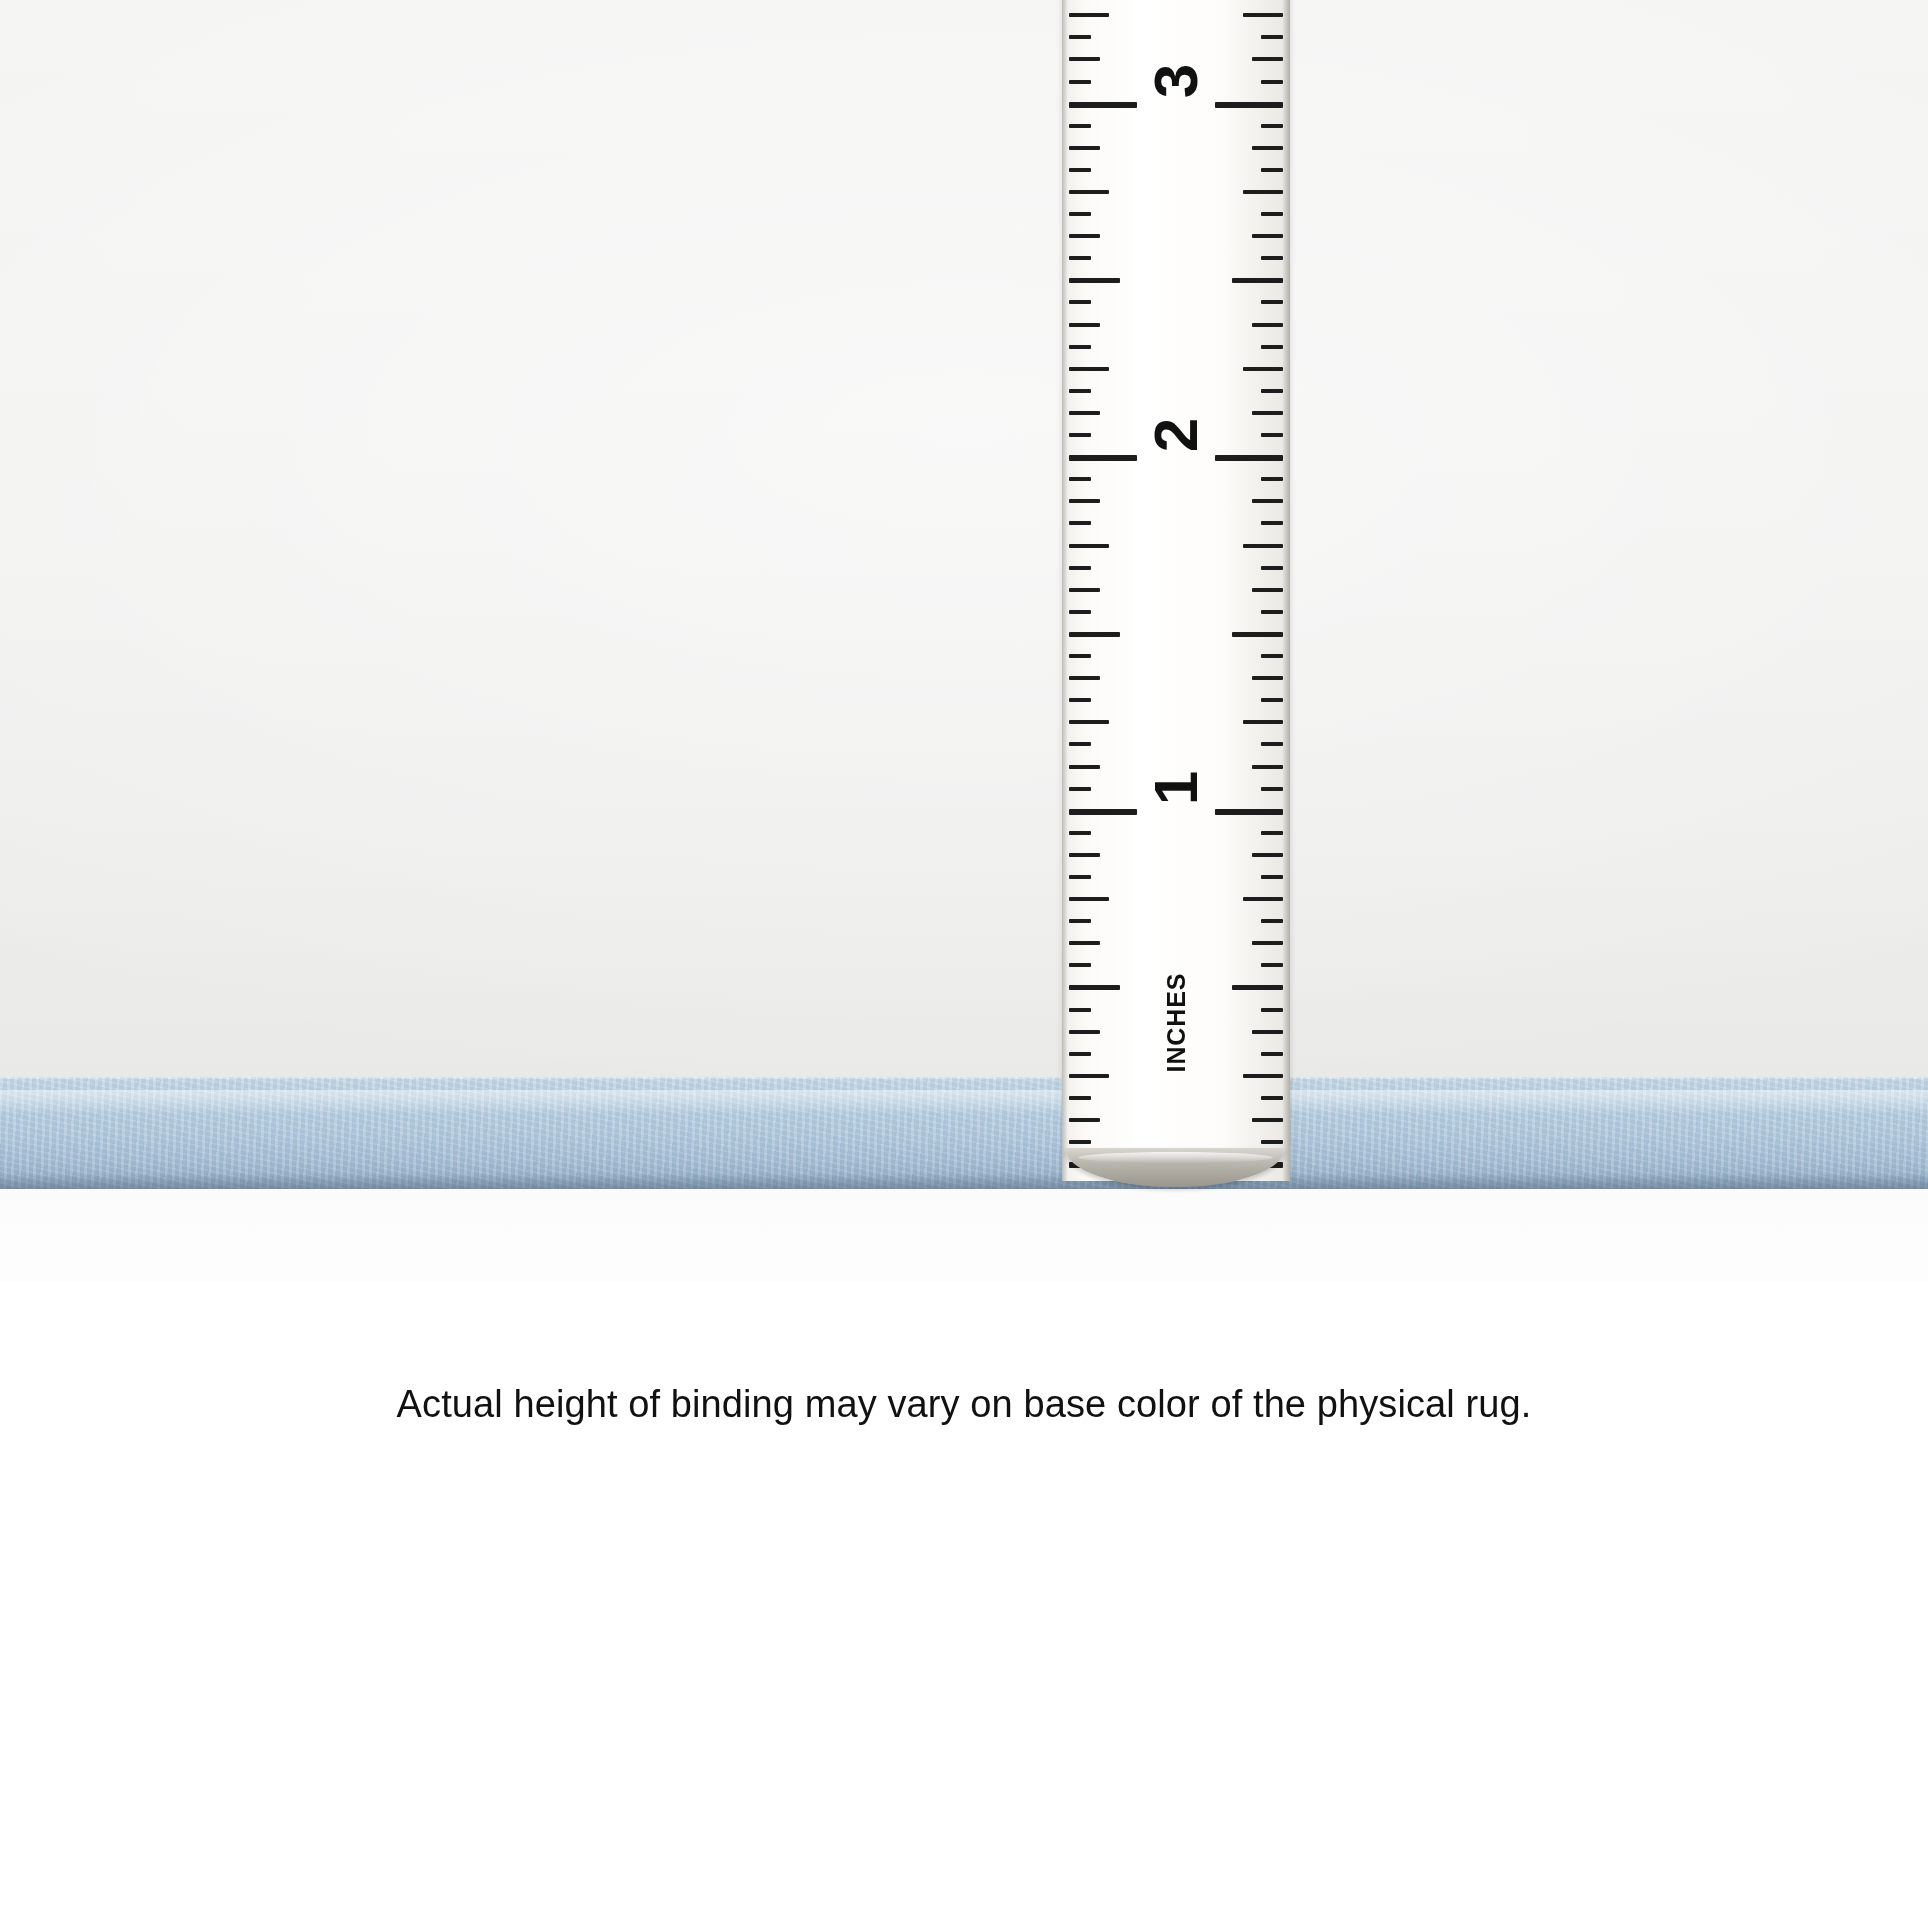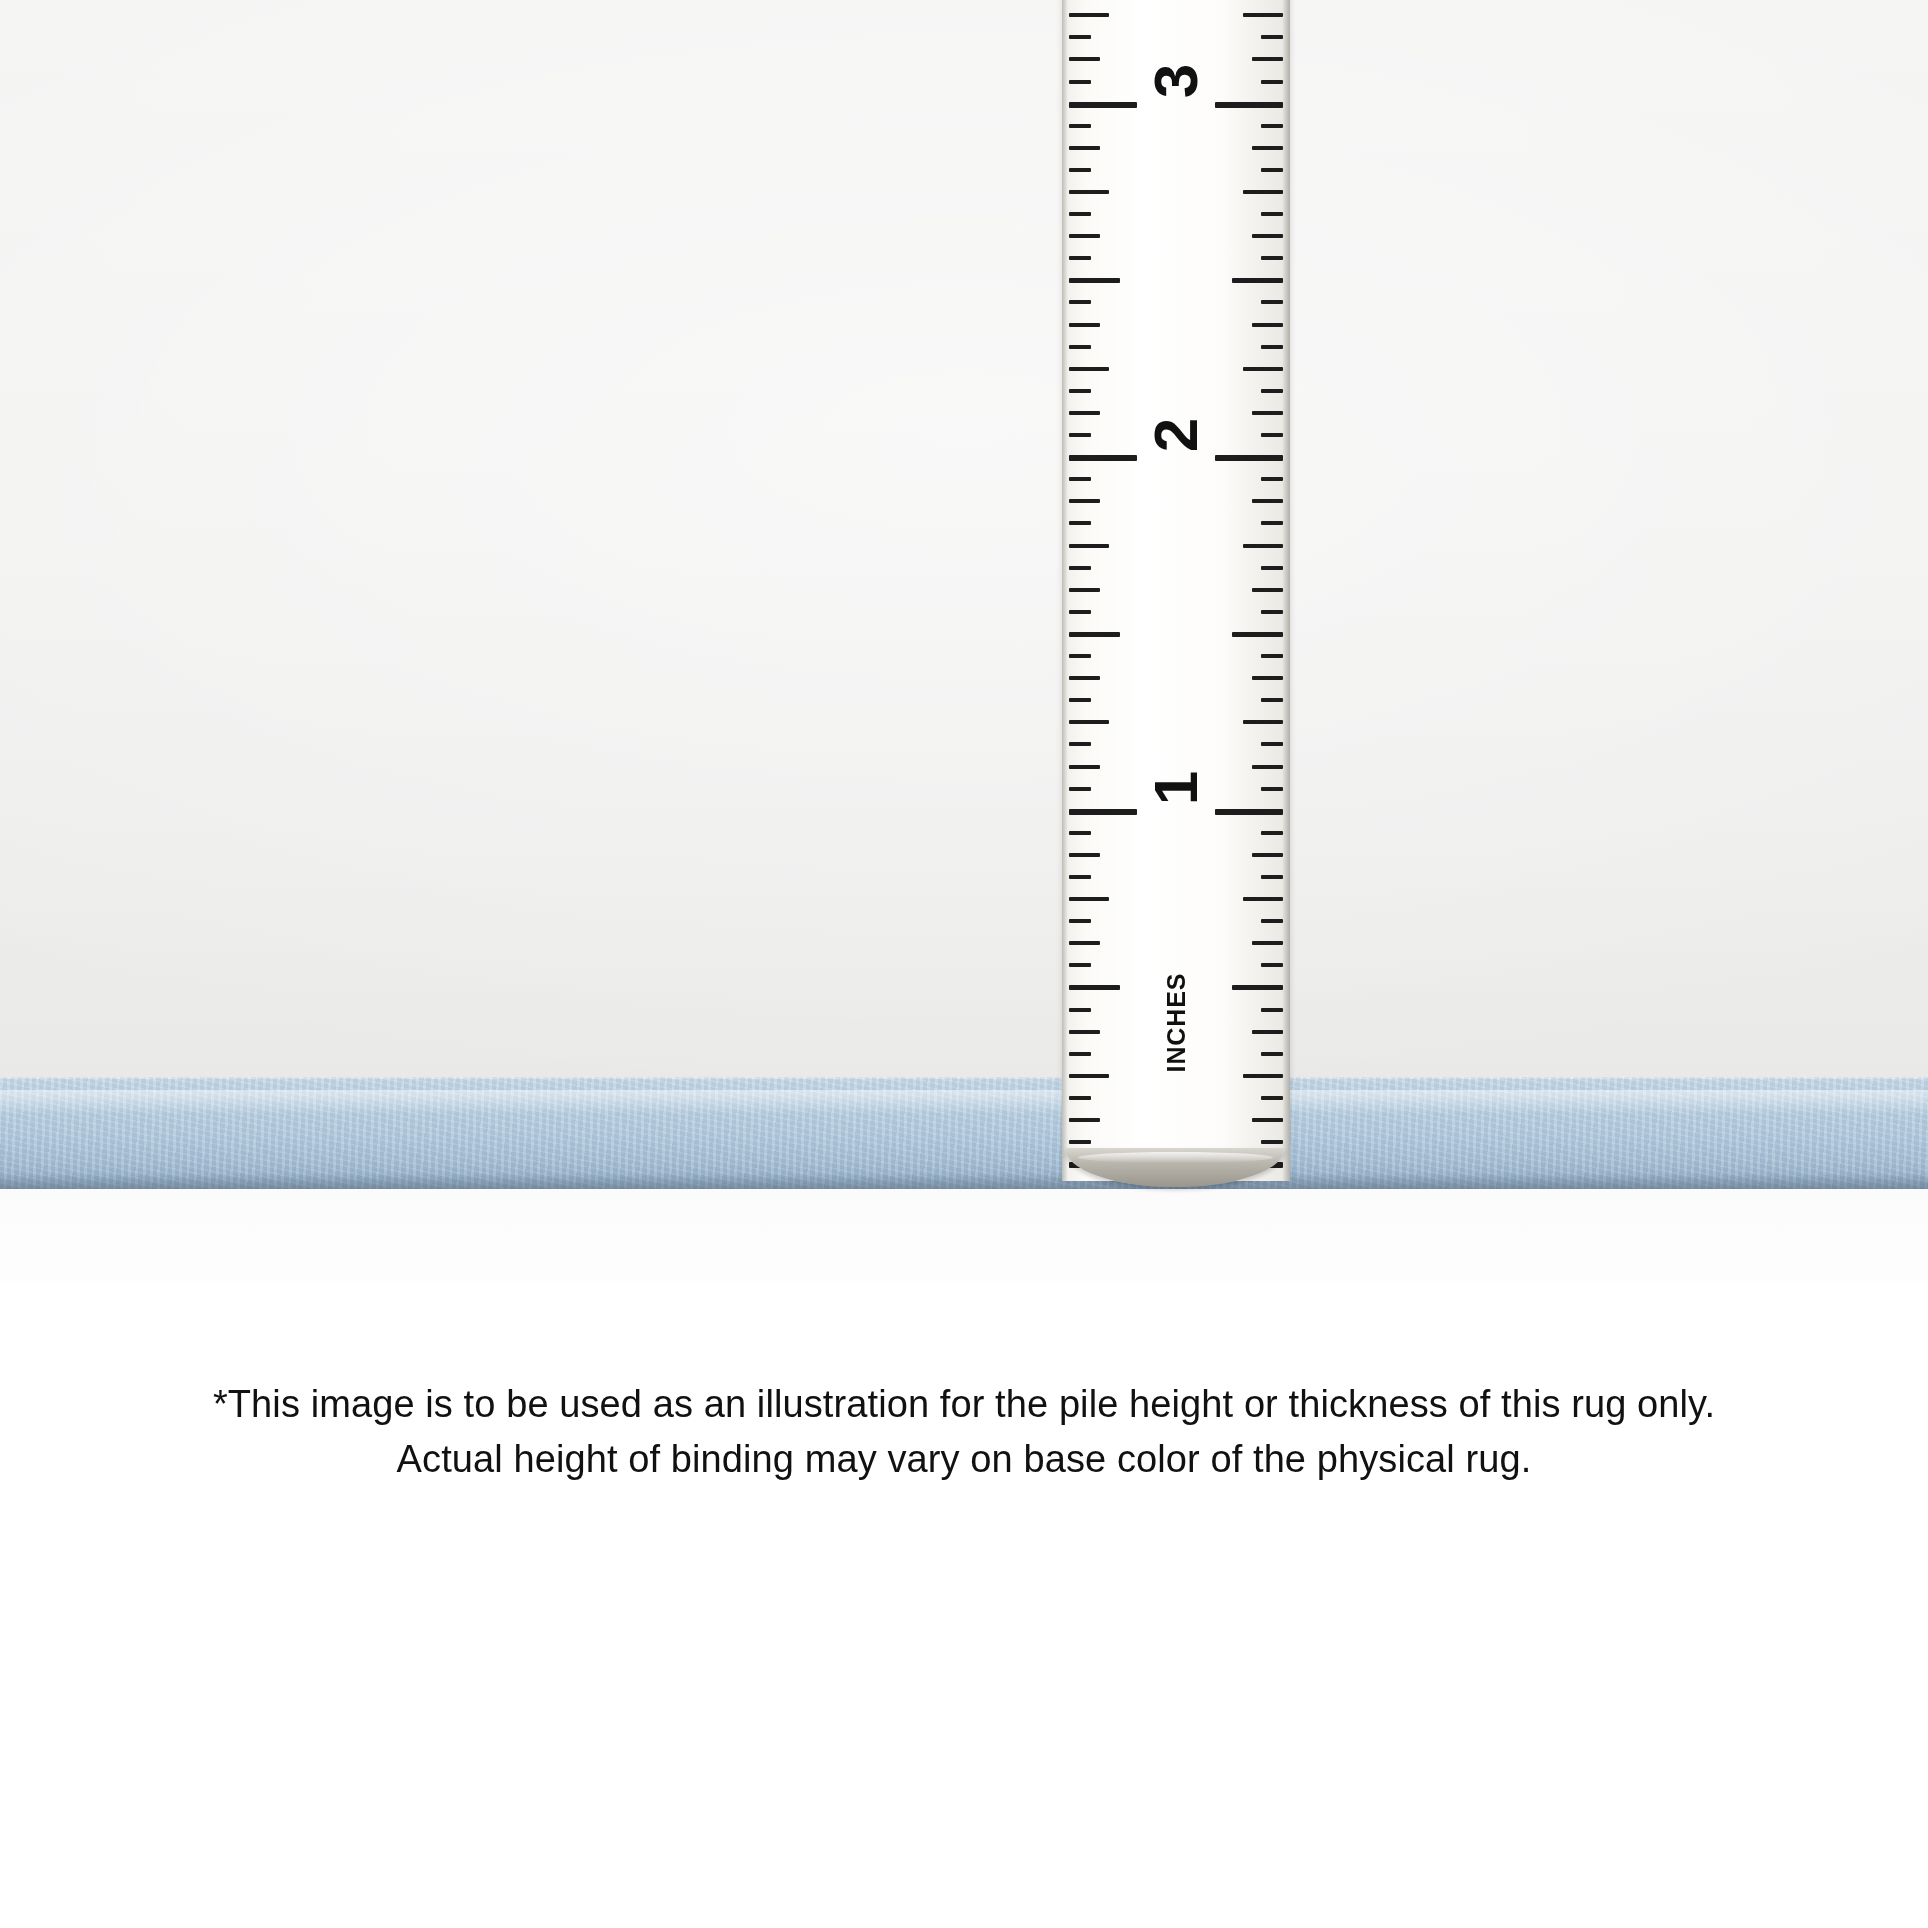--- a/index.html
+++ b/index.html
@@ -354,18 +354,17 @@
       <div class="tape-label-inches" id="lbl-inches" style="top: 1014px; left: 0px; width: 228px; text-align: center;">INCHES</div>
     </div>
 
     <div class="tape-tip">
       <div class="gloss"></div>
     </div>
 
   </div>
 
   <div class="caption">
-    <span class="line">*This image is to be used as an illustration for the pile height or thickness of this rug only.</span>
     <span class="line">Actual height of binding may vary on base color of the physical rug.</span>
   </div>
 
 </div>
 
 
 </body></html>

